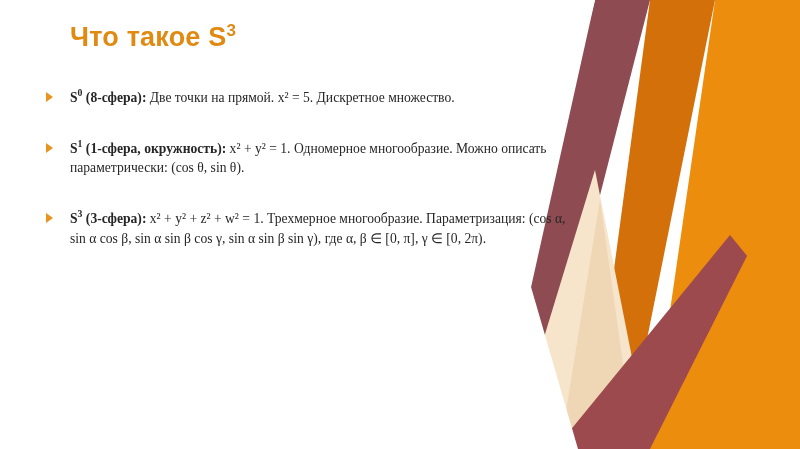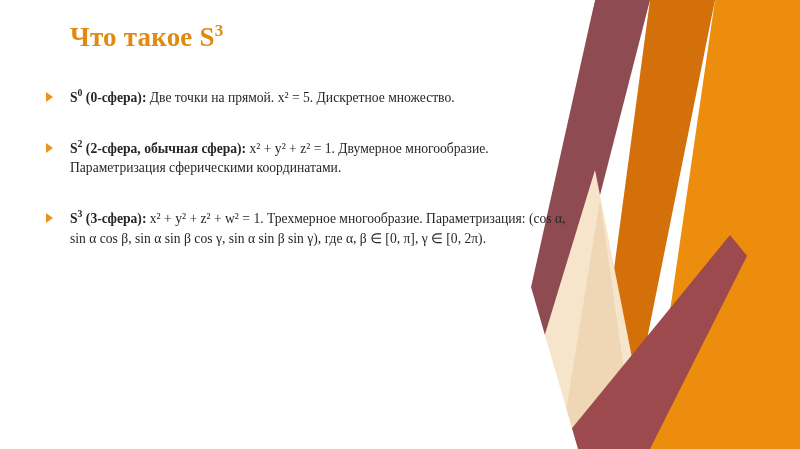--- a/index.html
+++ b/index.html
@@ -25,21 +25,21 @@
     height: 449px;
     pointer-events: none;
   }
   .deco svg { display: block; width: 100%; height: 100%; }
 
   
   .title {
     position: absolute;
     left: 70px;
     top: 21px;
-    font-family: Liberation Serif, serif;
+    font-family: Liberation Sans, sans-serif;
     font-weight: bold;
     font-size: 27px;
     line-height: 1.2;
     color: #E08A12;
     letter-spacing: 0.2px;
     white-space: nowrap;
   }
   .title .sup {
     font-size: 17px;
     vertical-align: super;
@@ -115,28 +115,28 @@
   </div>
 
   <div class="title">
     <span>Что такое S</span><span class="sup">3</span>
   </div>
 
   <div class="body">
 
     <div class="bullet">
       <span class="marker"></span>
-      <span class="lead"><span>S</span><span class="sup">0</span><span> (0-сфера):</span></span><span class="txt"> Две точки на прямой. x² = 5. Дискретное множество.</span>
+      <span class="lead"><span>S</span><span class="sup">0</span><span> (8-сфера):</span></span><span class="txt"> Две точки на прямой. x² = 5. Дискретное множество.</span>
     </div>
-
 
     <div class="bullet">
       <span class="marker"></span>
-      <span class="lead"><span>S</span><span class="sup">2</span><span> (2-сфера, обычная сфера):</span></span><span class="txt"> x² + y² + z² = 1. Двумерное многообразие. Параметризация сферическими координатами.</span>
+      <span class="lead"><span>S</span><span class="sup">1</span><span> (1-сфера, окружность):</span></span><span class="txt"> x² + y² = 1. Одномерное многообразие. Можно описать параметрически: (cos θ, sin θ).</span>
     </div>
+
 
     <div class="bullet">
       <span class="marker"></span>
       <span class="lead"><span>S</span><span class="sup">3</span><span> (3-сфера):</span></span><span class="txt"> x² + y² + z² + w² = 1. Трехмерное многообразие. Параметризация: (cos α, sin α cos β, sin α sin β cos γ, sin α sin β sin γ), где α, β ∈ [0, π], γ ∈ [0, 2π).</span>
     </div>
 
   </div>
 </div>
 
 </body></html>

